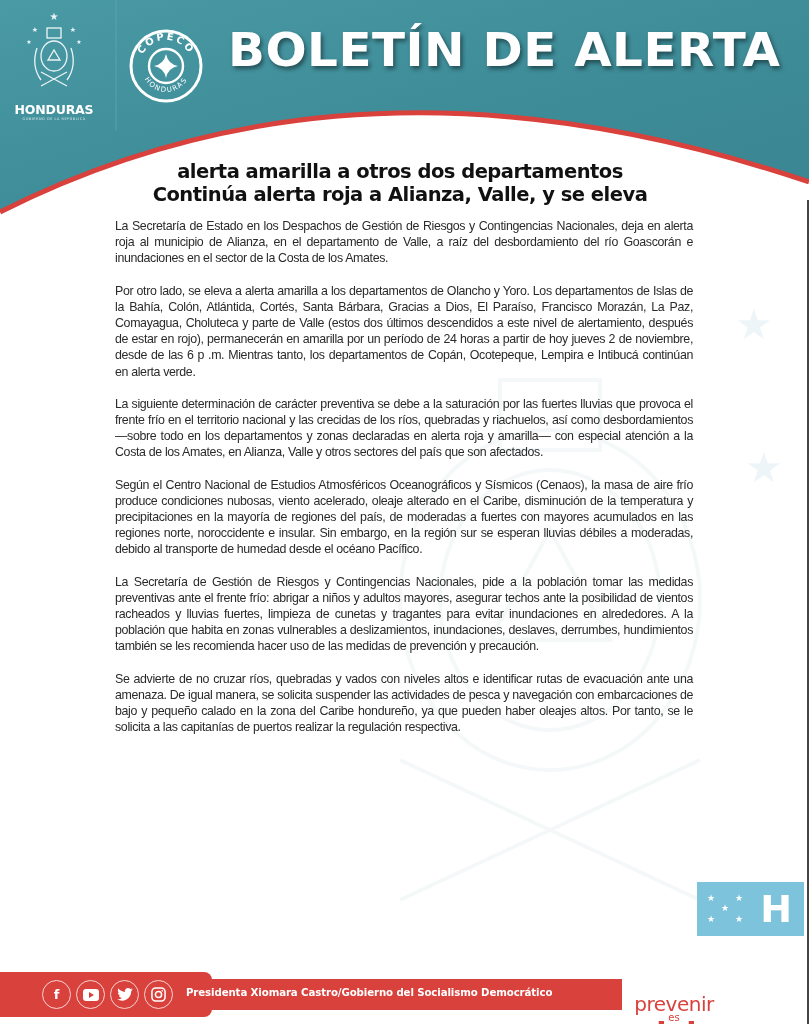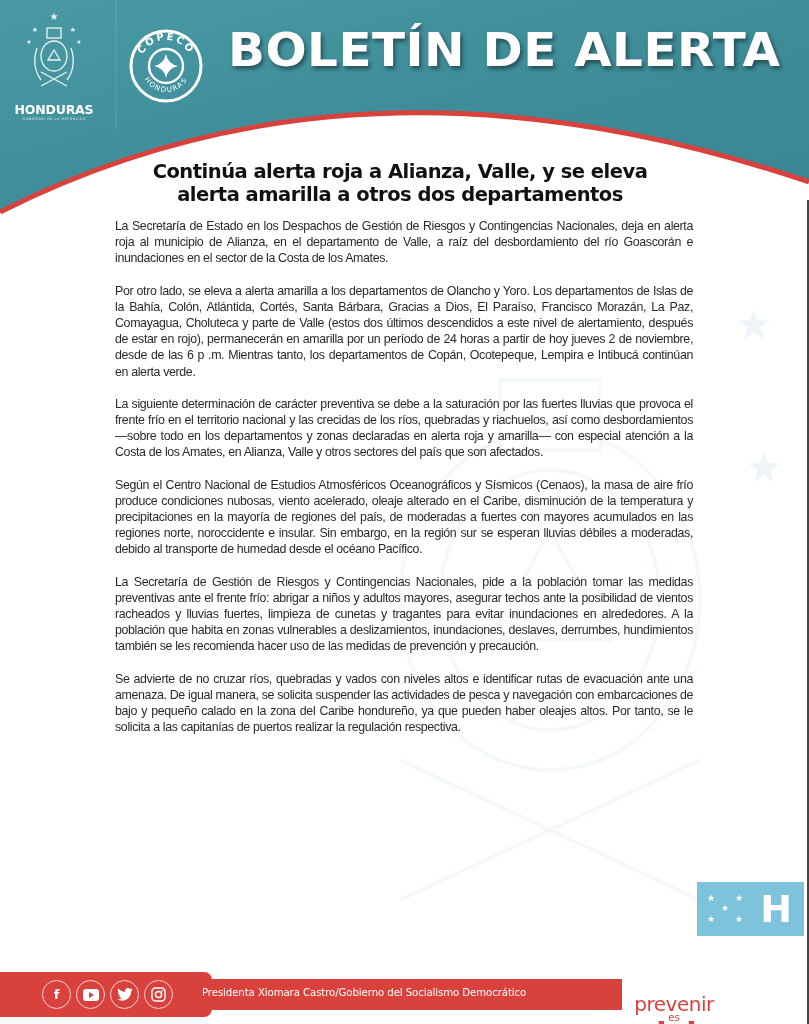--- a/index.html
+++ b/index.html
@@ -33,21 +33,21 @@
   .flag { position: absolute; left: 697px; top: 882px; width: 107px; height: 54px; background: #7ec3dc; }
   .flag .stars { position: absolute; left: 8px; top: 8px; width: 44px; height: 40px; }
   .flag .stars span { position: absolute; color: #fff; font-size: 9px; line-height: 9px; }
   .flag .H { position: absolute; right: 12px; top: 4px; color: #fff; font-weight: bold; font-size: 38px; font-family: "DejaVu Sans", sans-serif; line-height: 46px; }
 
   
   .footer-bar-left { position: absolute; left: 0; top: 972px; width: 212px; height: 45px; background: #d9413d; border-radius: 0 8px 8px 0; }
   .footer-bar-right { position: absolute; left: 200px; top: 979px; width: 422px; height: 31px; background: #d9413d; }
   .socials { position: absolute; left: 42px; top: 980px; display: flex; gap: 5px; }
   .social { width: 29px; height: 29px; border: 1.6px solid #f6d4d2; border-radius: 50%; color: #fff; display: flex; align-items: center; justify-content: center; font-weight: bold; font-size: 13px; }
-  .footer-text { position: absolute; left: 186px; top: 987px; color: #fff; font-family: "DejaVu Sans", sans-serif; font-weight: normal; font-size: 10.2px; letter-spacing: -0.1px; white-space: nowrap; padding-left: 16px; }
+  .footer-text { position: absolute; left: 170px; top: 987px; color: #fff; font-family: "DejaVu Sans", sans-serif; font-weight: bold; font-size: 10.2px; letter-spacing: -0.1px; white-space: nowrap; padding-left: 16px; }
   .prevenir { position: absolute; left: 628px; top: 994px; width: 92px; text-align: center; color: #d9413d; font-family: "DejaVu Sans", sans-serif; line-height: 1; }
   .prevenir .p1 { font-size: 20px; letter-spacing: -0.5px; }
   .prevenir .p2 { font-size: 10px; margin-top: -1px; }
   .prevenir .p3 { font-size: 30px; font-weight: bold; margin-top: -4px; letter-spacing: 0px; }
   .right-edge { position: absolute; right: 0; top: 200px; width: 2px; height: 824px; background: #444; }
 </style>
 </head>
 <body>
 
 <div class="header">
@@ -112,22 +112,22 @@
     <ellipse cx="210" cy="260" rx="110" ry="130"></ellipse>
     <path d="M150 300 L210 190 L270 300 Z"></path>
     <rect x="160" y="40" width="100" height="70"></rect>
     <path d="M60 560 L360 420 M60 420 L360 560"></path>
   </g>
 </svg>
 <div class="star-deco" style="left:735px; top:300px;">★</div>
 <div class="star-deco" style="left:745px; top:443px;">★</div>
 
 <div class="headline">
+  <div>alerta amarilla a otros dos departamentos</div>
   <div>Continúa alerta roja a Alianza, Valle, y se eleva</div>
-  <div>alerta amarilla a otros dos departamentos</div>
 </div>
 
 <div class="body">
   <p>La Secretaría de Estado en los Despachos de Gestión de Riesgos y Contingencias Nacionales, deja en alerta roja al municipio de Alianza, en el departamento de Valle, a raíz del desbordamiento del río Goascorán e inundaciones en el sector de la Costa de los Amates.</p>
   <p>Por otro lado, se eleva a alerta amarilla a los departamentos de Olancho y Yoro. Los departamentos de Islas de la Bahía, Colón, Atlántida, Cortés, Santa Bárbara, Gracias a Dios, El Paraíso, Francisco Morazán, La Paz, Comayagua, Choluteca y parte de Valle (estos dos últimos descendidos a este nivel de alertamiento, después de estar en rojo), permanecerán en amarilla por un período de 24 horas a partir de hoy jueves 2 de noviembre, desde de las 6 p .m. Mientras tanto, los departamentos de Copán, Ocotepeque, Lempira e Intibucá continúan en alerta verde.</p>
   <p>La siguiente determinación de carácter preventiva se debe a la saturación por las fuertes lluvias que provoca el frente frío en el territorio nacional y las crecidas de los ríos, quebradas y riachuelos, así como desbordamientos —sobre todo en los departamentos y zonas declaradas en alerta roja y amarilla— con especial atención a la Costa de los Amates, en Alianza, Valle y otros sectores del país que son afectados.</p>
   <p>Según el Centro Nacional de Estudios Atmosféricos Oceanográficos y Sísmicos (Cenaos), la masa de aire frío produce condiciones nubosas, viento acelerado, oleaje alterado en el Caribe, disminución de la temperatura y precipitaciones en la mayoría de regiones del país, de moderadas a fuertes con mayores acumulados en las regiones norte, noroccidente e insular. Sin embargo, en la región sur se esperan lluvias débiles a moderadas, debido al transporte de humedad desde el océano Pacífico.</p>
   <p>La Secretaría de Gestión de Riesgos y Contingencias Nacionales, pide a la población tomar las medidas preventivas ante el frente frío: abrigar a niños y adultos mayores, asegurar techos ante la posibilidad de vientos racheados y lluvias fuertes, limpieza de cunetas y tragantes para evitar inundaciones en alrededores. A la población que habita en zonas vulnerables a deslizamientos, inundaciones, deslaves, derrumbes, hundimientos también se les recomienda hacer uso de las medidas de prevención y precaución.</p>
   <p>Se advierte de no cruzar ríos, quebradas y vados con niveles altos e identificar rutas de evacuación ante una amenaza. De igual manera, se solicita suspender las actividades de pesca y navegación con embarcaciones de bajo y pequeño calado en la zona del Caribe hondureño, ya que pueden haber oleajes altos. Por tanto, se le solicita a las capitanías de puertos realizar la regulación respectiva.</p>
 </div>

